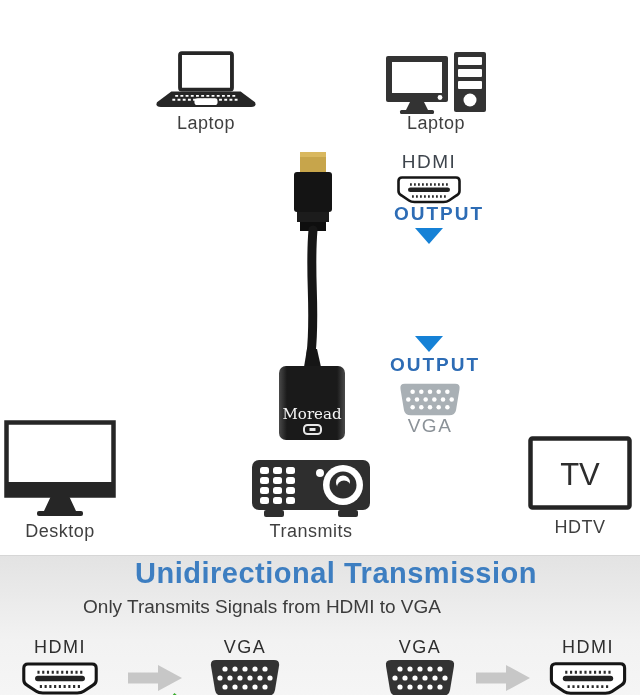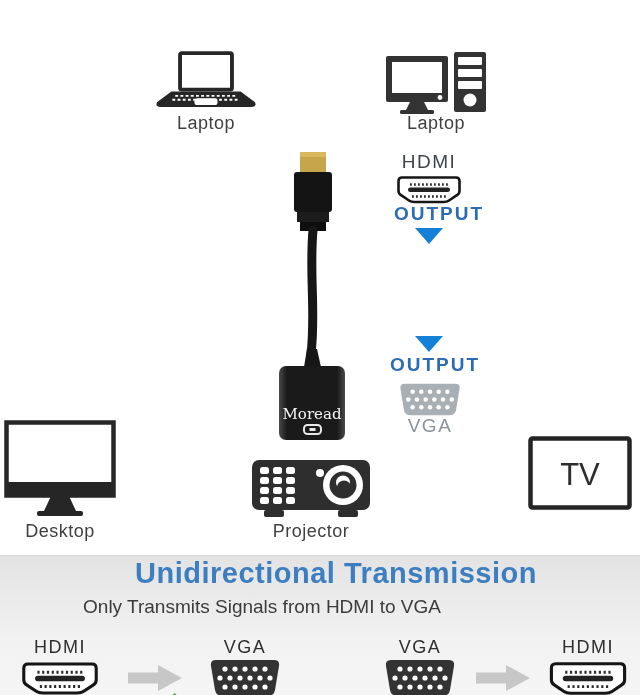--- a/index.html
+++ b/index.html
@@ -150,26 +150,27 @@
         <rect x="34" y="39" width="9" height="7" rx="2.5"></rect>
     </g>
     <circle cx="68" cy="15" r="4" fill="#ffffff"></circle>
     <circle cx="91" cy="27" r="20" fill="#ffffff"></circle>
     <circle cx="91" cy="27" r="13.5" fill="#2e2e2e"></circle>
     <circle cx="91" cy="24.5" r="7" fill="#ffffff"></circle>
     <circle cx="92" cy="29.5" r="7" fill="#2e2e2e"></circle>
     <rect x="12" y="52" width="20" height="7" rx="2" fill="#2e2e2e"></rect>
     <rect x="86" y="52" width="20" height="7" rx="2" fill="#2e2e2e"></rect>
   </svg>
-  <div class="label" style="left:252px;top:474px;width:118px;">Projector</div>
+  <div class="label" style="left:252px;top:474px;width:118px;">Transmits</div>
 
   <svg class="abs" style="left:528px;top:388px;" width="104" height="74" viewBox="0 0 104 74">
     <rect x="2.5" y="2.5" width="99" height="69" rx="2" fill="#ffffff" stroke="#242424" stroke-width="4.5"></rect>
     <text x="52" y="49" text-anchor="middle" font-family="Liberation Sans, sans-serif" font-size="31" font-weight="500" fill="#2d2d2d">TV</text>
   </svg>
+  <div class="label" style="left:528px;top:470px;width:104px;">HDTV</div>
 
   <div id="banner"></div>
   <div id="banner-title">Unidirectional Transmission</div>
   <div id="banner-subtitle">Only Transmits Signals from HDMI to VGA</div>
 
   <div class="label bottom-port-label" style="left:20px;top:590px;width:80px;">HDMI</div>
   <svg class="abs" style="left:22px;top:614px;" width="76" height="36" viewBox="0 0 64 30">
     <path d="M5,1.5 H59 Q62.5,1.5 62.5,5 V15 Q62.5,18 59.5,19.5 L52,24.5 Q50,26 46.5,26 H17.5 Q14,26 12,24.5 L4.5,19.5 Q1.5,18 1.5,15 V5 Q1.5,1.5 5,1.5 Z" fill="#ffffff" stroke="#161616" stroke-width="2.6"></path>
     <line x1="13" y1="8.5" x2="51" y2="8.5" stroke="#2a2a2a" stroke-width="2.4" stroke-dasharray="1.8 2.2"></line>
     <rect x="11" y="11.5" width="42" height="4.6" rx="2.3" fill="#222222"></rect>

